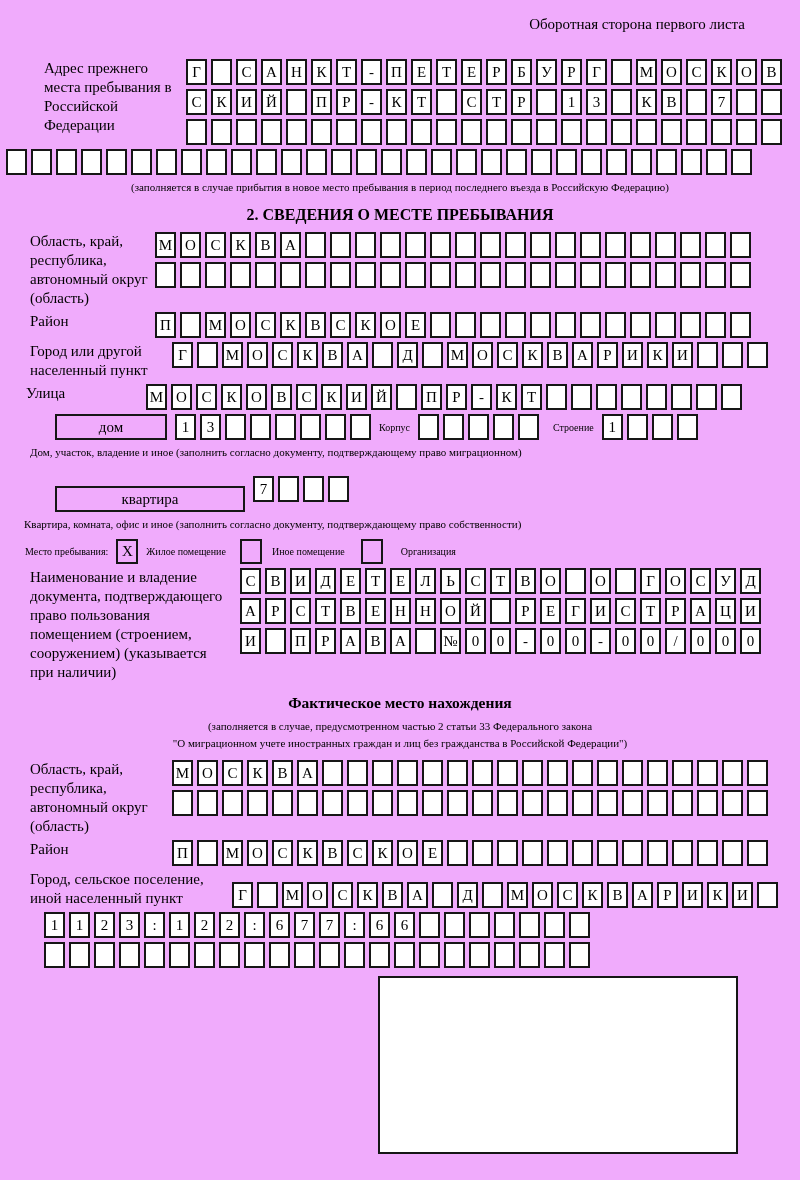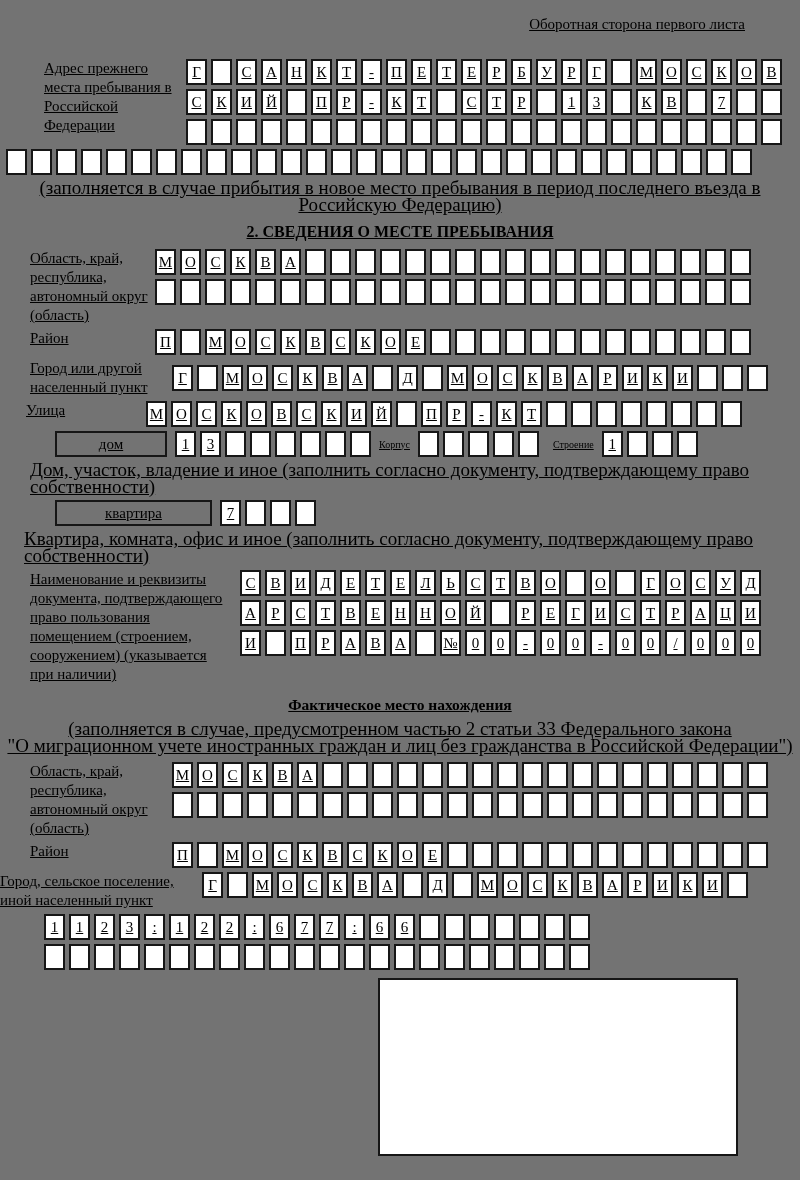--- a/index.html
+++ b/index.html
@@ -1,29 +1,29 @@
 <!DOCTYPE html>
 <html><head>
 <meta charset="utf-8">
 <style>
   html,body{margin:0;padding:0;background:#fff;}
   body{font-family:"Liberation Serif","DejaVu Serif",serif;color:#000;}
-  .page{position:relative;width:800px;min-height:1180px;margin:0 auto;background:#737373;
-        padding-top:16px;box-sizing:border-box;overflow:hidden;text-decoration:underline;}
+  .page{position:relative;width:800px;min-height:1180px;margin:0 auto;background:#f0abfc;
+        padding-top:16px;box-sizing:border-box;overflow:hidden;}
   .hdr-note{text-align:right;padding-right:55px;font-size:15px;}
   .row{display:flex;align-items:flex-start;margin-bottom:4px;}
   .label{font-size:15px;line-height:19px;flex:0 0 auto;}
   .rowscol{display:flex;flex-direction:column;gap:4px;}
   .cells{display:flex;gap:4px;flex:0 0 auto;}
   .cell{width:21px;height:26px;border:2px solid #161616;box-sizing:border-box;
         display:flex;align-items:center;justify-content:center;
         font-size:15px;line-height:1;flex:0 0 auto;background:#fff;}
   .fieldbox{height:26px;border:2px solid #161616;box-sizing:border-box;
         display:flex;align-items:center;justify-content:center;font-size:15px;flex:0 0 auto;}
-  .note{font-size:19px;line-height:17px;}
+  .note{font-size:11px;line-height:17px;}
   .center{text-align:center;}
   .sect-title{font-weight:bold;font-size:16px;text-align:center;margin:10px 0 8px 0;}
   .sub-title{font-weight:bold;font-size:15.5px;text-align:center;margin:12px 0 6px 0;}
   .chkbox{width:22px;height:25px;border:2px solid #161616;box-sizing:border-box;
         display:flex;align-items:center;justify-content:center;font-size:15px;flex:0 0 auto;}
   .inline-lbl{font-size:10px;line-height:25px;}
   .stamp-wrap{width:440px;margin-left:338px;margin-top:8px;}
   .stamp-box{width:360px;height:178px;border:2px solid #161616;box-sizing:border-box;margin:0 auto;background:#fff;}
 </style>
 </head>
@@ -235,21 +235,21 @@
         <span class="cell"></span>
         <span class="cell"></span>
         <span class="cell"></span>
         <span class="cell"></span>
         <span class="cell"></span>
         <span class="cell"></span>
         <span class="cell"></span>
       </div>
   </div>
 
-  <div class="row" style="padding-left:30px;align-items:center;">
+  <div class="row" style="padding-left:30px;">
     <div class="label" style="width:128px;">Город или другой населенный пункт</div>
     <div class="cells" style="margin-left:14px;">
         <span class="cell">Г</span>
         <span class="cell"></span>
         <span class="cell">М</span>
         <span class="cell">О</span>
         <span class="cell">С</span>
         <span class="cell">К</span>
         <span class="cell">В</span>
         <span class="cell">А</span>
@@ -323,36 +323,51 @@
         <span class="cell"></span>
       </div>
     <div class="inline-lbl" style="margin:0 8px 0 14px;">Строение</div>
     <div class="cells">
         <span class="cell">1</span>
         <span class="cell"></span>
         <span class="cell"></span>
         <span class="cell"></span>
       </div>
   </div>
-  <div class="note" style="padding-left:30px;margin-bottom:5px;">Дом, участок, владение и иное (заполнить согласно документу, подтверждающему право собственности)</div>
+  <div class="note" style="padding-left:30px;margin-bottom:5px;">Дом, участок, владение и иное (заполнить согласно документу, подтверждающему право миграционном)</div>
 
   <div class="row" style="padding-left:55px;align-items:center;">
-    <div class="fieldbox" style="width:157px;">квартира</div>
+    <div class="fieldbox" style="width:190px;margin-top:20px;">квартира</div>
     <div class="cells" style="margin-left:8px;">
         <span class="cell">7</span>
         <span class="cell"></span>
         <span class="cell"></span>
         <span class="cell"></span>
       </div>
   </div>
   <div class="note" style="padding-left:24px;margin-bottom:6px;">Квартира, комната, офис и иное (заполнить согласно документу, подтверждающему право собственности)</div>
 
+  <div class="row" style="padding-left:25px;align-items:center;">
+    <div class="inline-lbl">Место пребывания:</div>
+    <div class="chkbox" style="margin-left:8px;">
+        <span>X</span>
+      </div>
+    <div class="inline-lbl" style="margin-left:8px;">Жилое помещение</div>
+    <div class="chkbox" style="margin-left:14px;">
+        <span></span>
+      </div>
+    <div class="inline-lbl" style="margin-left:10px;">Иное помещение</div>
+    <div class="chkbox" style="margin-left:16px;">
+        <span></span>
+      </div>
+    <div class="inline-lbl" style="margin-left:18px;">Организация</div>
+  </div>
 
   <div class="row" style="padding-left:30px;">
-    <div class="label" style="width:200px;">Наименование и реквизиты документа, подтверждающего право пользования помещением (строением, сооружением) (указывается при наличии)</div>
+    <div class="label" style="width:200px;">Наименование и владение документа, подтверждающего право пользования помещением (строением, сооружением) (указывается при наличии)</div>
     <div class="rowscol" style="margin-left:10px;">
       <div class="cells">
           <span class="cell">С</span>
           <span class="cell">В</span>
           <span class="cell">И</span>
           <span class="cell">Д</span>
           <span class="cell">Е</span>
           <span class="cell">Т</span>
           <span class="cell">Е</span>
           <span class="cell">Л</span>
@@ -504,21 +519,21 @@
         <span class="cell"></span>
         <span class="cell"></span>
         <span class="cell"></span>
         <span class="cell"></span>
         <span class="cell"></span>
         <span class="cell"></span>
         <span class="cell"></span>
       </div>
   </div>
 
-  <div class="row" style="">
+  <div class="row" style="padding-left:30px;align-items:flex-end;">
     <div class="label" style="width:188px;">Город, сельское поселение, иной населенный пункт</div>
     <div class="cells" style="margin-left:14px;">
         <span class="cell">Г</span>
         <span class="cell"></span>
         <span class="cell">М</span>
         <span class="cell">О</span>
         <span class="cell">С</span>
         <span class="cell">К</span>
         <span class="cell">В</span>
         <span class="cell">А</span>

